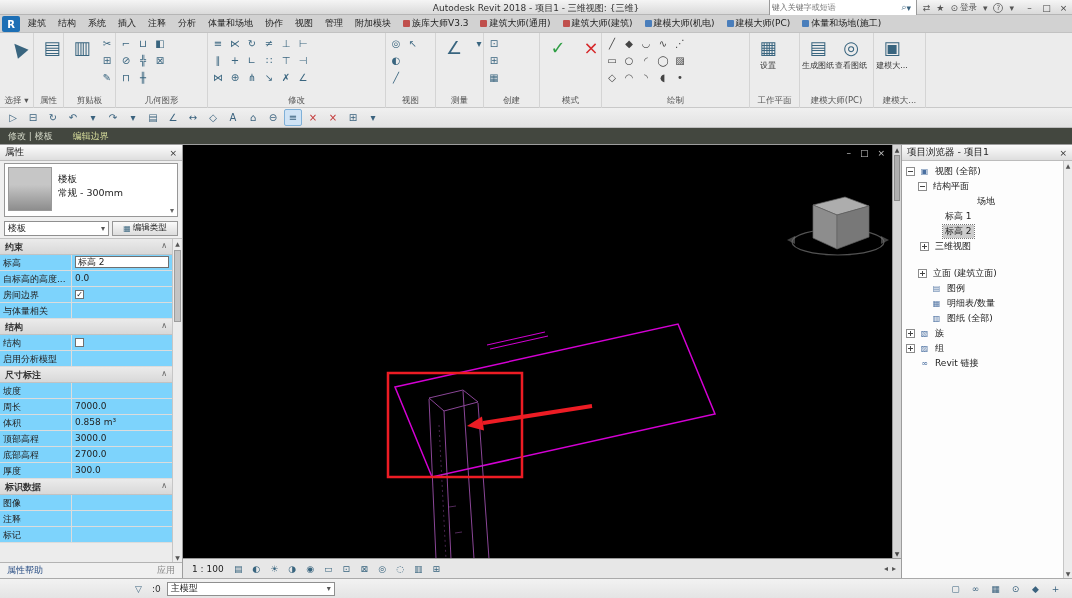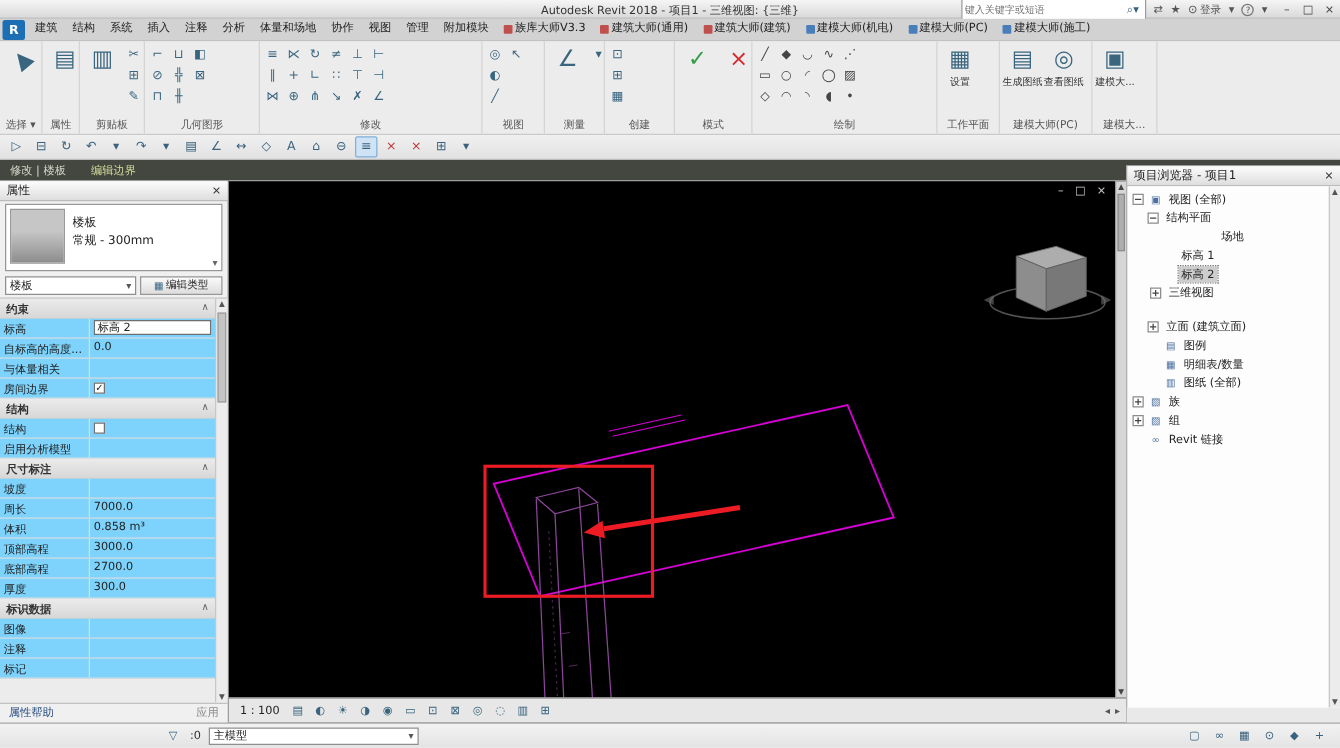--- a/index.html
+++ b/index.html
@@ -85,21 +85,21 @@
 .vscroll{position:absolute;right:0;top:0;width:9px;bottom:20px;background:#d6d6d6;border-left:1px solid #9a9a9a}
 .vscroll .up,.vscroll .dn{position:absolute;left:0;right:0;height:9px;text-align:center;font-size:6px;color:#444;line-height:9px}
 .vscroll .dn{bottom:0}
 .vscroll .th{position:absolute;left:1px;width:6px;top:10px;height:46px;background:#aeaeae;border:1px solid #8b8b8b}
 .viewbar{position:absolute;left:0;right:0;bottom:0;height:20px;background:#e7e7e7;border-top:1px solid #999;display:flex;align-items:center;gap:3px;padding:0 5px;font-size:9px}
 .vb-scale{padding:0 3px;border:1px solid transparent}
 .vb-ic{width:15px;height:14px;display:flex;align-items:center;justify-content:center;font-size:9px;color:#39657f}
 .vb-right{margin-left:auto;display:flex;gap:4px;color:#555;font-size:8px;align-items:center}
 
 
-.browser{position:absolute;left:901px;top:132px;width:171px;height:434px;background:#f7f7f7;border-top:1px solid #9d9d9d;border-left:1px solid #9d9d9d;display:flex;flex-direction:column}
+.browser{position:absolute;left:901px;top:144px;width:171px;height:434px;background:#f7f7f7;border-top:1px solid #9d9d9d;border-left:1px solid #9d9d9d;display:flex;flex-direction:column}
 .bhead{height:16px;display:flex;justify-content:space-between;align-items:center;padding:0 5px;font-size:9.5px;background:linear-gradient(#fcfcfc,#dedede);border-bottom:1px solid #bcbcbc}
 .bhead .x{color:#333;font-size:9px}
 .treewrap{flex:1;position:relative;background:#fdfdfd}
 .tree{margin-right:9px;padding-top:3px}
 .trow{height:15px;display:flex;align-items:center;font-size:9px;white-space:nowrap;overflow:hidden}
 .exp{width:9px;height:9px;border:1px solid #8c8c8c;background:#fff;margin-right:4px;position:relative;flex:none}
 .exp::before{content:"";position:absolute;left:1px;right:1px;top:3px;height:1px;background:#444}
 .exp.plus::after{content:"";position:absolute;top:1px;bottom:1px;left:3px;width:1px;background:#444}
 .exp-sp{width:13px;flex:none}
 .ticon{width:11px;margin-right:3px;color:#4a6fa0;font-size:8px;text-align:center;flex:none}
@@ -210,21 +210,21 @@
         <div class="tab">
           <span class="tab-ic" style="background: rgb(74, 126, 187);"></span>
           <span>建模大师(机电)</span>
         </div>
         <div class="tab">
           <span class="tab-ic" style="background: rgb(74, 126, 187);"></span>
           <span>建模大师(PC)</span>
         </div>
         <div class="tab">
           <span class="tab-ic" style="background: rgb(74, 126, 187);"></span>
-          <span>建模大师(施工)</span>
+          <span>体量和场地(施工)</span>
         </div>
       </div>
   </div>
 
   <div class="ribbon" id="panels">
       <section class="panel" style="width: 34px;">
         <div class="tools">
           <div class="tool-big">
             <span class="big-ic" style="transform: rotate(-40deg);">▲</span>
           </div>
@@ -436,28 +436,28 @@
             <span class="pname">标高</span>
             <span class="pval">
               <span class="editbox">标高 2</span>
             </span>
           </div>
           <div class="prow">
             <span class="pname">自标高的高度...</span>
             <span class="pval">0.0</span>
           </div>
           <div class="prow">
-            <span class="pname">与体量相关</span>
-            <span class="pval"></span>
-          </div>
-          <div class="prow">
             <span class="pname">房间边界</span>
             <span class="pval">
               <span class="cb checked"></span>
             </span>
+          </div>
+          <div class="prow">
+            <span class="pname">与体量相关</span>
+            <span class="pval"></span>
           </div>
           <div class="prow sec">
             <span>结构</span>
             <span class="chev">∧</span>
           </div>
           <div class="prow">
             <span class="pname">结构</span>
             <span class="pval">
               <span class="cb"></span>
             </span>

